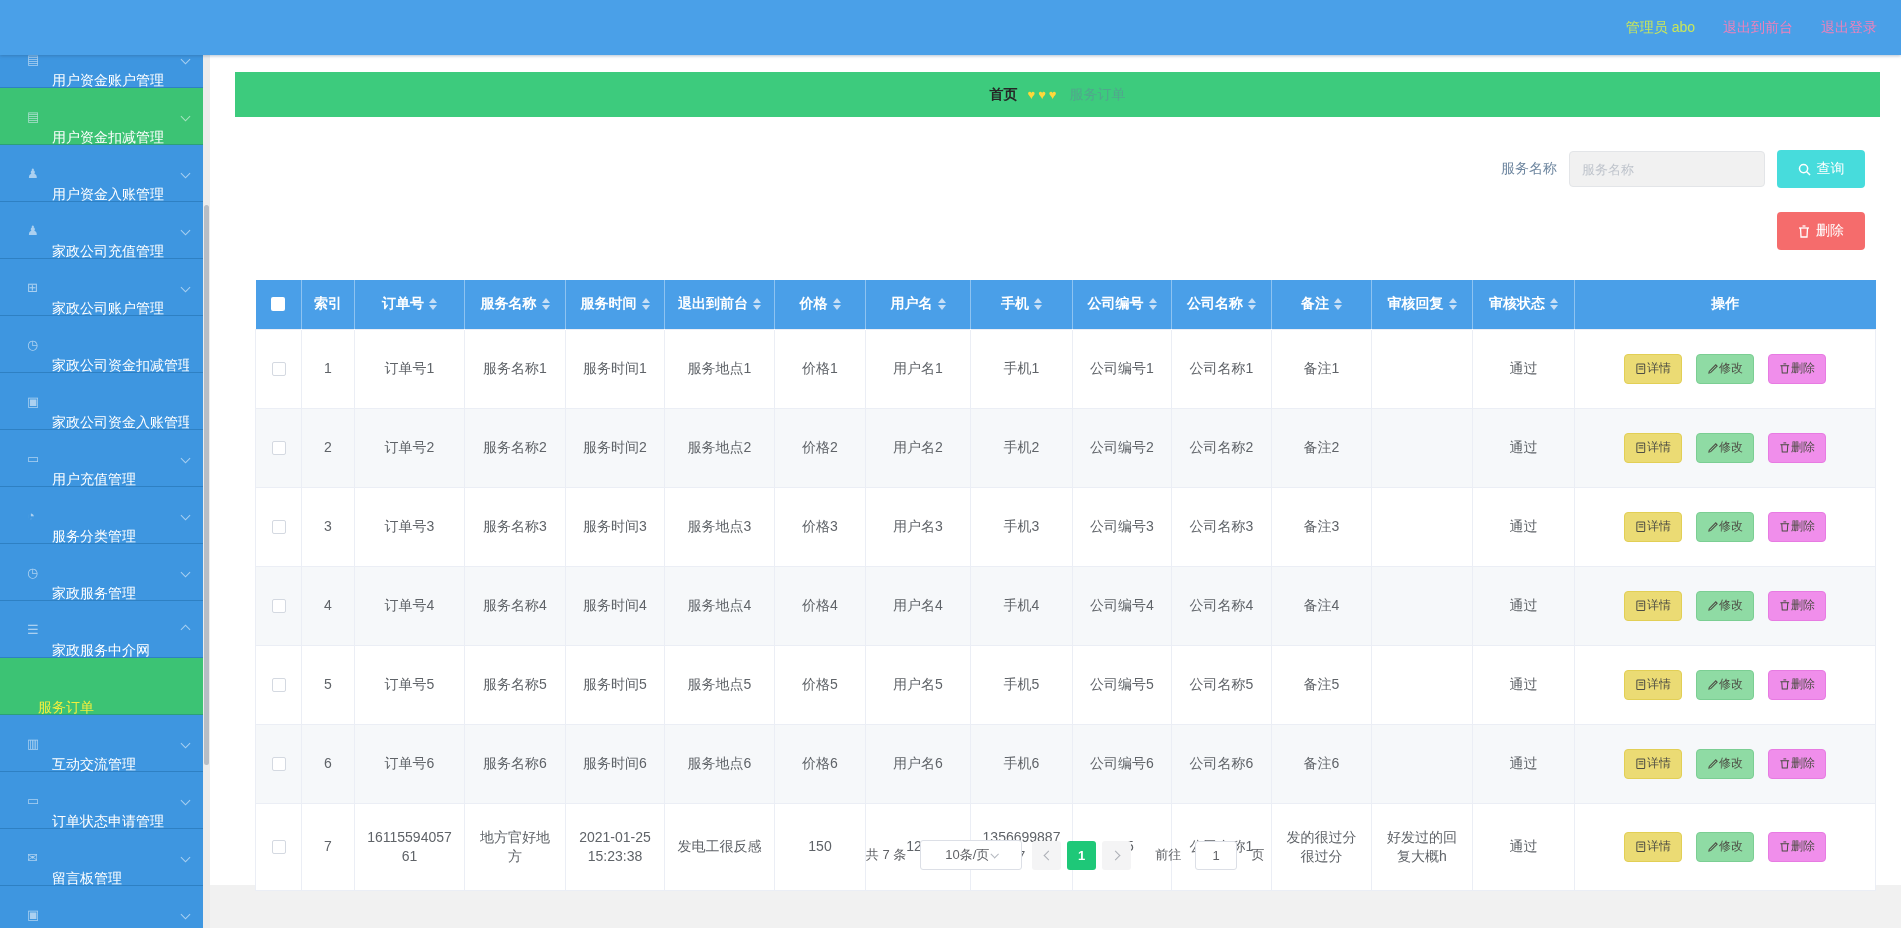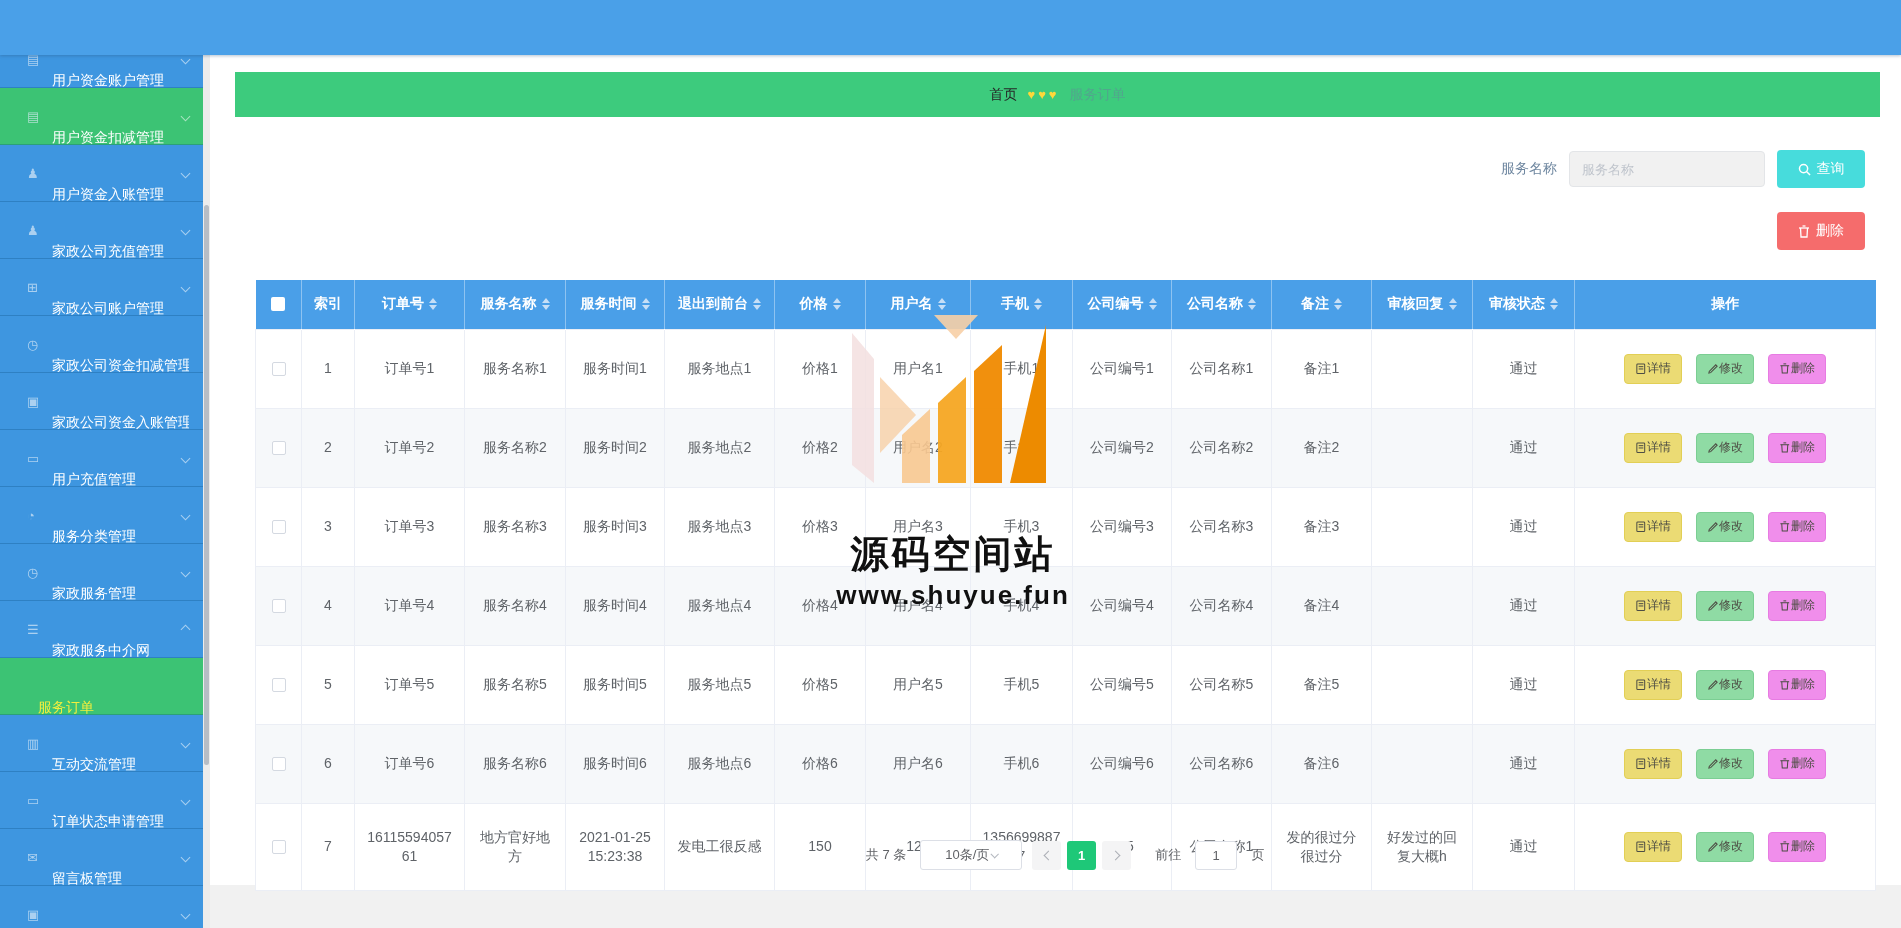--- a/index.html
+++ b/index.html
@@ -35,21 +35,21 @@
   .side-scroll { position:absolute; left:203px; top:55px; width:7px; bottom:0;
     background:#ececec; z-index:20; }
   .side-scroll .thumb { position:absolute; left:1px; top:150px; width:5px; height:560px;
     background:#b7bdc5; border-radius:3px; }
   
   .main { position:absolute; left:210px; top:55px; right:0; bottom:0; background:#fff; }
   .bottom-strip { position:absolute; left:0; right:0; top:830px; bottom:0; background:#f1f1f1; }
   .banner { position:absolute; left:25px; top:17px; right:21px; height:45px;
     background:#3DCB7D; display:flex; align-items:center; justify-content:center;
     gap:10px; font-size:14px; }
-  .banner .home { color:#262626; font-weight:normal; }
+  .banner .home { color:#262626; font-weight:bold; }
   .banner .hearts { color:#FFD83A; letter-spacing:3px; font-size:13px; }
   .banner .current { color:rgba(104,126,158,.48); }
   
   .search-row { position:absolute; top:95px; right:36px; display:flex; align-items:center; gap:12px; z-index:6; }
   .search-label { color:#6F87A0; font-size:14px; }
   .search-input { width:196px; height:36px; background:#F1F1F1; border:1px solid #E3E5E8;
     border-radius:4px; padding:0 12px; font-size:13px; color:#333; outline:none; }
   .search-input::placeholder { color:#BFC4CC; }
   .btn { display:inline-flex; align-items:center; justify-content:center; gap:6px;
     border:none; border-radius:4px; cursor:pointer; font-size:14px; }
@@ -102,20 +102,25 @@
   .watermark { position:absolute; left:618px; top:258px; width:250px; text-align:center;
     z-index:5; pointer-events:none; }
   .wm-title { font-size:38px; font-weight:900; color:#101010; letter-spacing:3px;
     margin-top:12px; white-space:nowrap; }
   .wm-url { font-size:26px; font-weight:800; color:#101010; letter-spacing:2px; white-space:nowrap; }
 </style>
 </head>
 <body>
 
 <header class="topbar">
+  <div class="top-links">
+    <span class="link-admin">管理员 abo</span>
+    <span class="link-pink">退出到前台</span>
+    <span class="link-pink">退出登录</span>
+  </div>
 </header>
 
 <aside class="sidebar">
     <div class="side-item cut">
       <span class="s-icon">▤</span>
       <span class="s-label">用户资金账户管理</span>
       <span class="chev"></span>
     </div>
     <div class="side-item active">
       <span class="s-icon">▤</span>
@@ -636,26 +641,13 @@
     </button>
     <button class="pg-btn active">1</button>
     <button class="pg-btn">
       <span class="pg-chev right"></span>
     </button>
     <span class="pg-goto">前往</span>
     <input class="pg-input" value="1" style="">
     <span>页</span>
   </div>
 
-  <div class="watermark">
-    <svg width="230" height="200" viewBox="0 0 230 200">
-      <polygon points="96,2 140,2 118,26" fill="#F7CFA6" fill-opacity="0.9"></polygon>
-      <polygon points="14,20 36,46 36,170 14,152" fill="#F3DFDF" fill-opacity="0.85"></polygon>
-      <polygon points="42,64 78,102 42,140" fill="#F7CFA6" fill-opacity="0.8"></polygon>
-      <polygon points="64,122 92,96 92,170 64,170" fill="#F8C890" fill-opacity="0.9"></polygon>
-      <polygon points="100,90 128,64 128,170 100,170" fill="#F5A623" fill-opacity="0.95"></polygon>
-      <polygon points="136,58 164,32 164,170 136,170" fill="#F08A00" fill-opacity="0.95"></polygon>
-      <polygon points="172,170 208,12 208,170" fill="#ED8B00"></polygon>
-    </svg>
-    <div class="wm-title">源码空间站</div>
-    <div class="wm-url">www.shuyue.fun</div>
-  </div>
 </main>
 
 </body></html>

